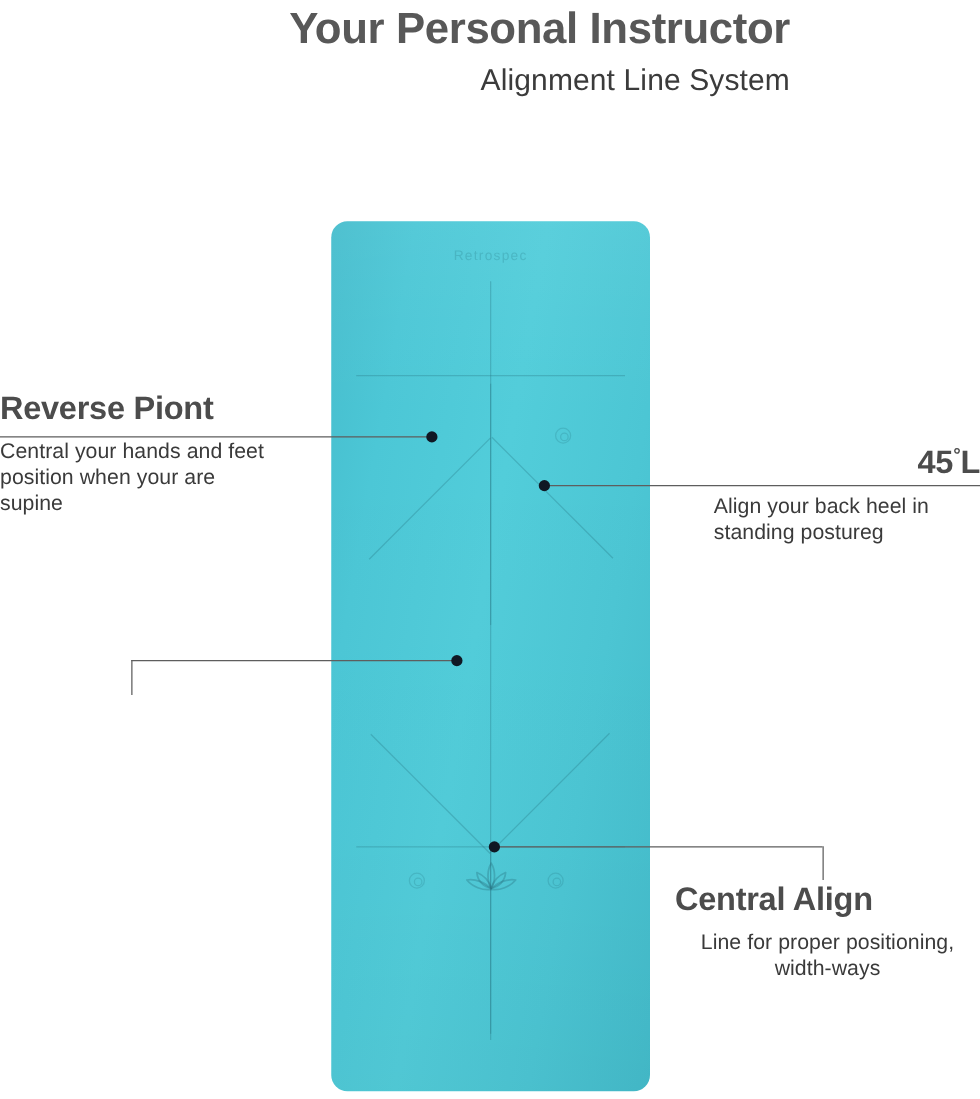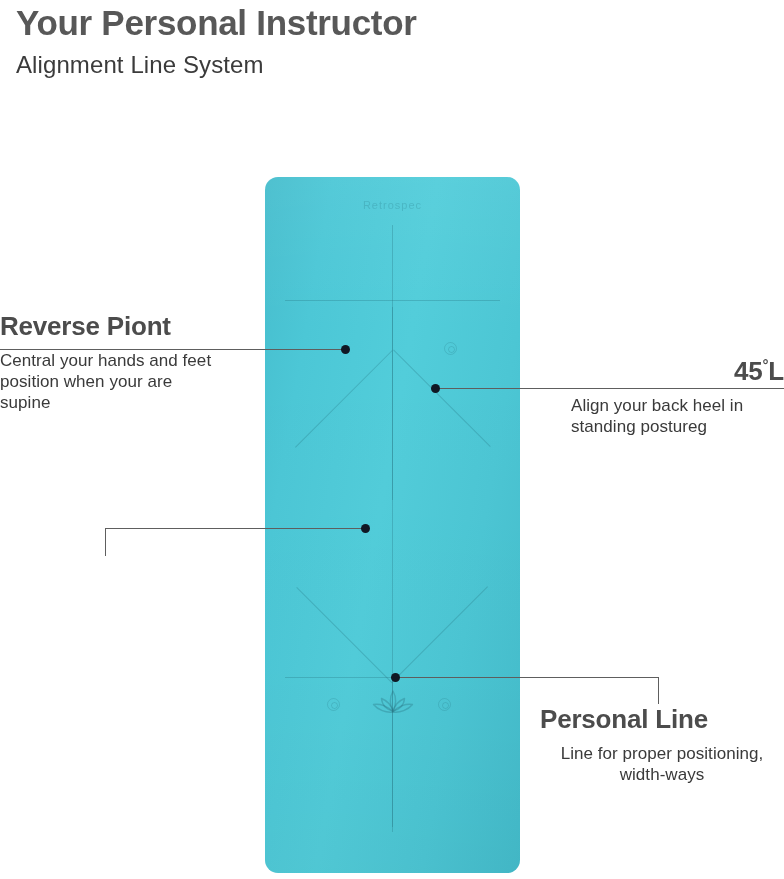--- a/index.html
+++ b/index.html
@@ -5,21 +5,21 @@
   * { margin:0; padding:0; box-sizing:border-box; }
   html, body {
     width:784px; height:879px;
     background:#ffffff;
     font-family:"Liberation Sans", sans-serif;
     overflow:hidden;
   }
   #page { position:relative; width:784px; height:879px; background:#ffffff; }
 
   
-  .hdr { position:absolute; left:16px; top:0; width:628px; text-align:left; }
+  .hdr { position:absolute; left:4px; top:0; width:628px; text-align:right; }
   .hdr-title {
     font-size:35px; font-weight:bold; color:#585858;
     letter-spacing:-0.3px; line-height:42px; padding-top:2px;
   }
   .hdr-sub {
     font-size:24px; font-weight:normal; color:#3b3b3b;
     letter-spacing:0.1px; line-height:30px; padding-top:6px;
   }
 
   
@@ -147,20 +147,20 @@
     <div class="c-body" style="width:225px; padding-top:9px;">Align your back heel in standing postureg</div>
   </div>
   <div class="lead lead-h" style="left:435px; top:388px; width:349px;"></div>
   <div class="dot" style="left:431px; top:384px;"></div>
 
   <div class="lead lead-h" style="left:105px; top:528px; width:260px;"></div>
   <div class="lead lead-v" style="left:105px; top:528px; height:28px;"></div>
   <div class="dot" style="left:361px; top:524px;"></div>
 
   <div class="callout" style="left:540px; top:704px; width:244px;">
-    <div class="c-title">Personal Line</div>
+    <div class="c-title">Central Align</div>
     <div class="c-body" style="width:244px; padding-top:9px;text-align:center;">Line for proper positioning, width-ways</div>
   </div>
   <div class="lead lead-h" style="left:395px; top:677px; width:263px;"></div>
   <div class="lead lead-v" style="left:658px; top:677px; height:27px;"></div>
   <div class="dot" style="left:391px; top:673px;"></div>
 
 </div>
 
 </body></html>

